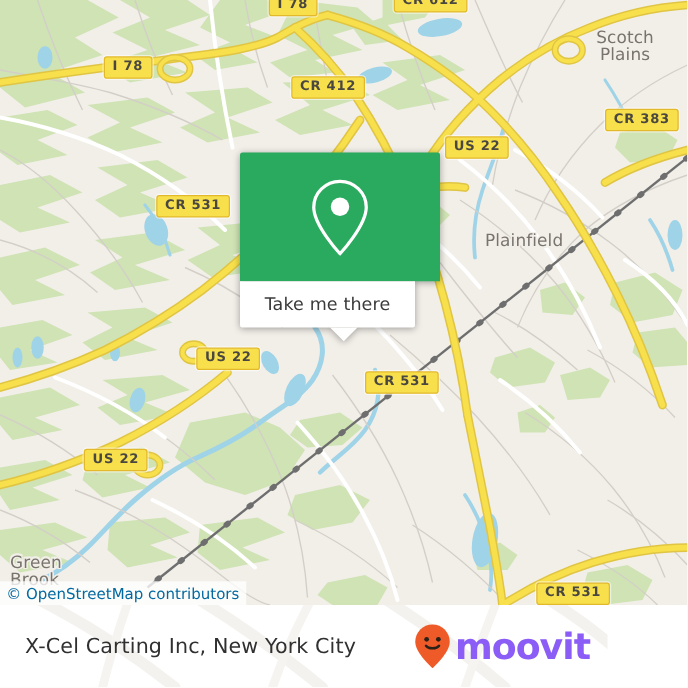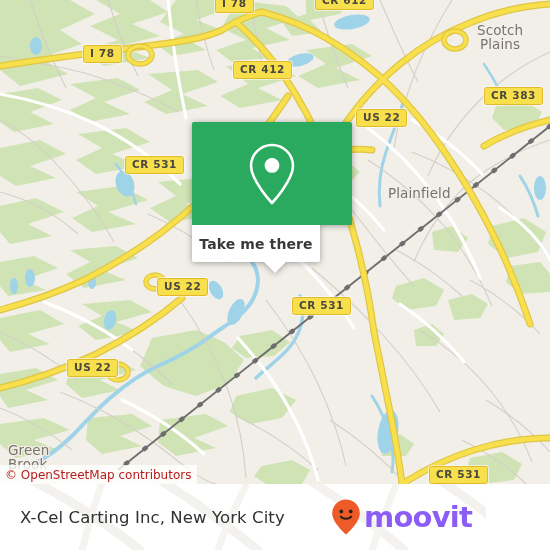--- a/index.html
+++ b/index.html
@@ -85,28 +85,27 @@
     width: 160px;
     height: 103px;
     background: #2aaa5e;
     border-radius: 2px 2px 0 0;
     display: flex;
     align-items: center;
     justify-content: center;
   }
   #popup-foot {
     position: relative;
-    width: 128px;
+    width: 140px;
     height: 37px;
     background: #ffffff;
     border-radius: 0 0 2px 2px;
     display: flex;
     align-items: center;
     justify-content: center;
-    font-weight: bold;
   }
   #popup-foot-label {
     color: #3a3a3a;
     font-family: "DejaVu Sans", sans-serif;
     font-size: 14px;
     letter-spacing: 0.1px;
   }
   #popup-tail {
     position: absolute;
     left: 72px;
@@ -116,21 +115,21 @@
     border-right: 11px solid transparent;
     border-top: 11px solid #ffffff;
   }
 
   
   #attribution {
     position: absolute;
     left: 0;
     top: 465px;
     background: rgba(255,255,255,0.78);
-    color: #b91c1c;
+    color: #0369a1;
     font-family: "DejaVu Sans", sans-serif;
     font-size: 12px;
     line-height: 18px;
     padding: 1px 6px 1px 5px;
     white-space: nowrap;
   }
 
   
   #bottom-bar {
     position: absolute;

